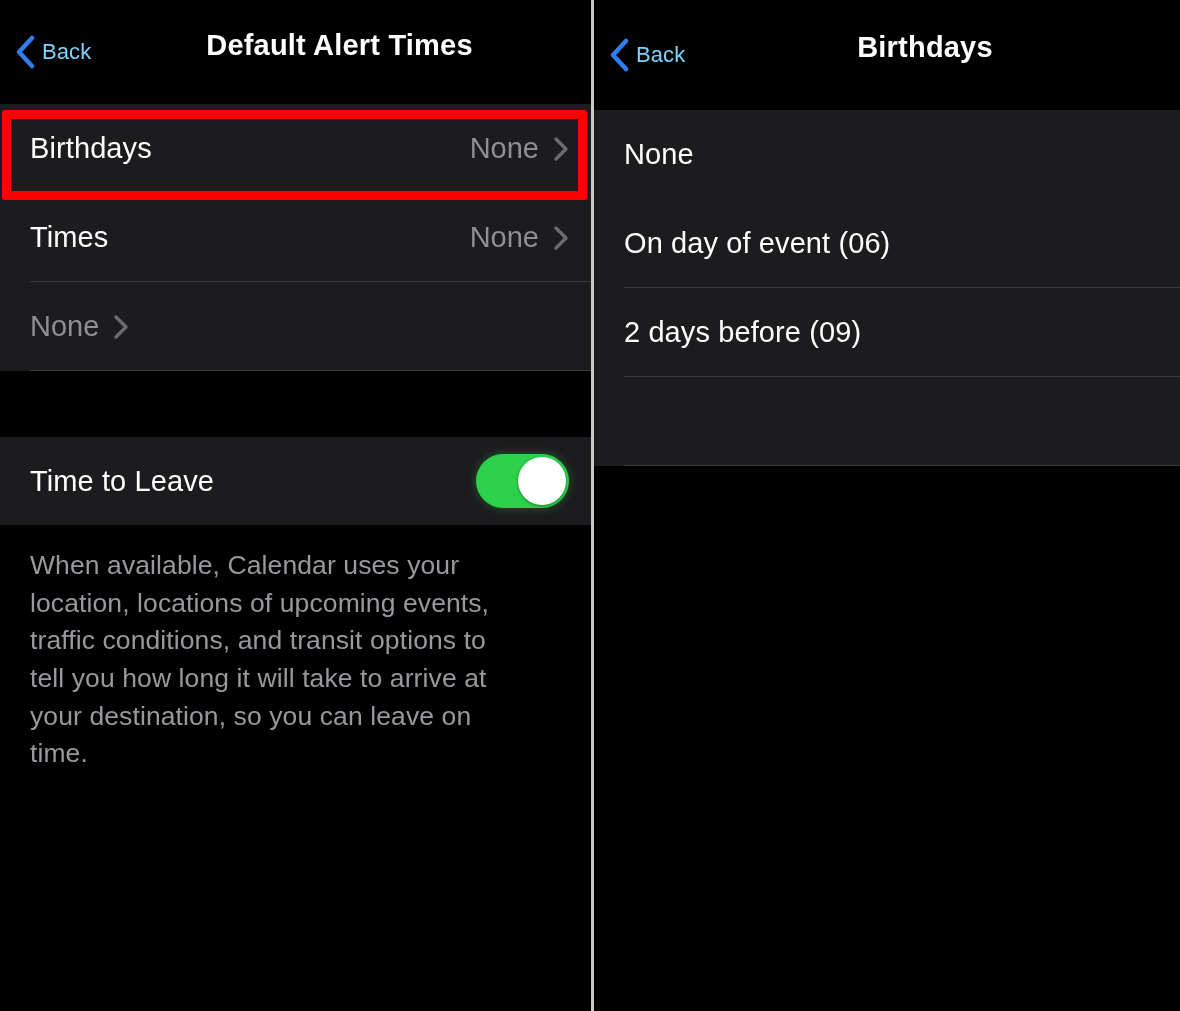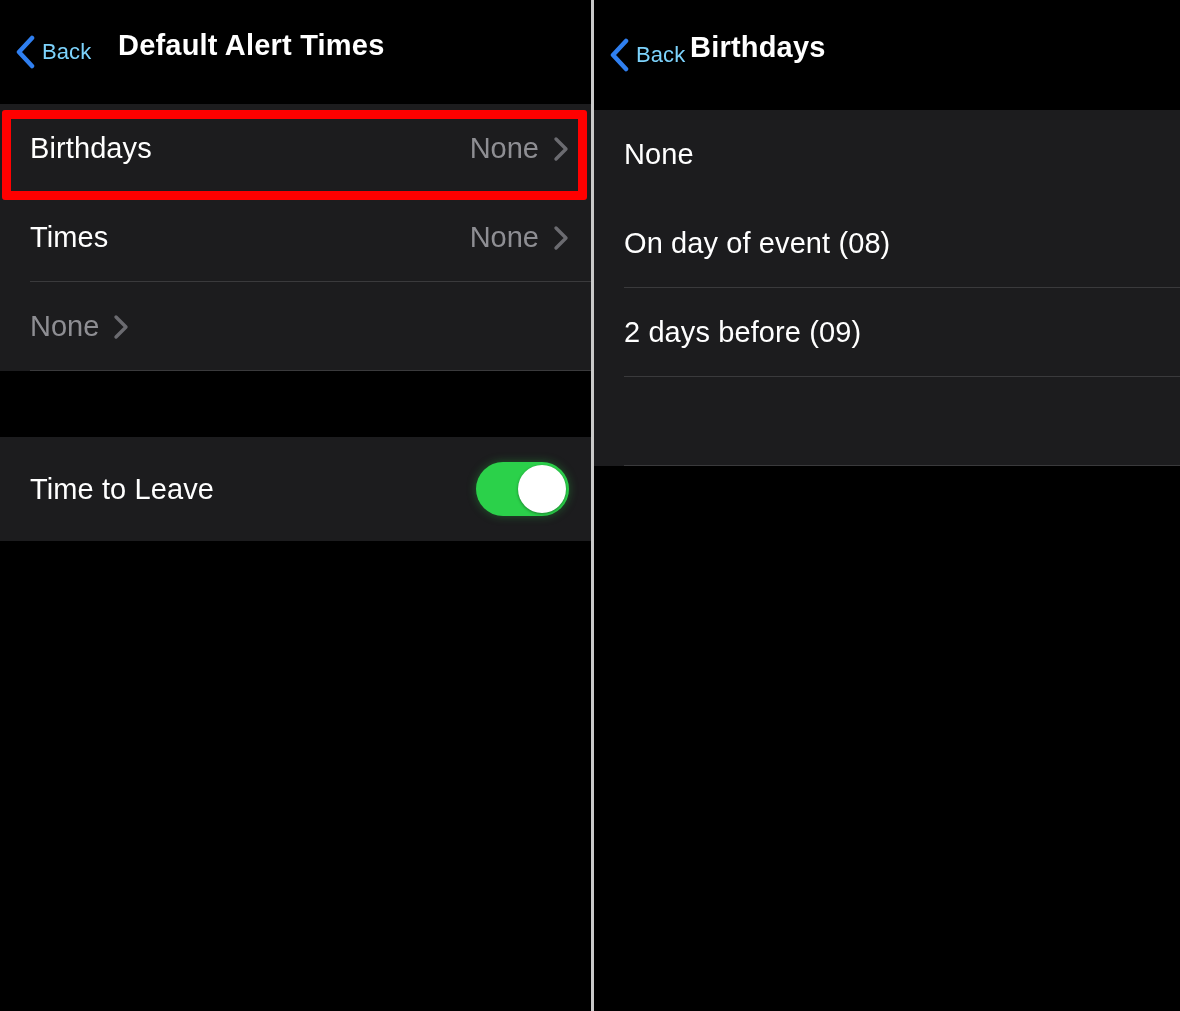--- a/index.html
+++ b/index.html
@@ -57,20 +57,21 @@
   }
   .back-label {
     color:#7dd3fc;
     font-size:22px;
     letter-spacing:0.1px;
     line-height:1;
   }
   .nav-title {
     position:absolute;
     left:0; right:0;
+    text-align:center;
     color:#ffffff;
     font-size:29px;
     font-weight:bold;
     letter-spacing:0.2px;
     pointer-events:none;
   }
   #nav-title-left  { top:29px; padding-left:118px; padding-right:30px; }
   #nav-title-right { top:31px; padding-left:96px; padding-right:20px; }
 
   
@@ -104,21 +105,21 @@
     margin-right:14px;
     white-space:nowrap;
   }
   .chev-right {
     display:block;
     width:16px; height:26px;
     flex:0 0 16px;
   }
 
   
-  .row-toggle { height:104px; }
+  .row-toggle { height:88px; }
   .toggle {
     position:relative;
     width:93px; height:54px;
     border-radius:27px;
     background:#2bd14a;
     flex:0 0 93px;
     cursor:pointer;
     box-shadow:0 0 10px rgba(45,210,75,0.35);
   }
   .toggle .knob {
@@ -211,20 +212,21 @@
 
     <div class="group">
       <div class="row row-toggle">
         <span class="row-label">Time to Leave</span>
         <div class="toggle">
           <div class="knob"></div>
         </div>
       </div>
     </div>
 
+    <div class="footer-note">When available, Calendar uses your location, locations of upcoming events, traffic conditions, and transit options to tell you how long it will take to arrive at your destination, so you can leave on time.</div>
 
     <div id="red-highlight-box"></div>
   </div>
 
   <div class="panel-divider"></div>
 
   <div id="panel-right" class="panel">
 
     <div class="navbar right-nav">
       <div class="back-btn">
@@ -238,21 +240,21 @@
 
     <div class="group">
 
       <div class="row">
         <span class="row-label">None</span>
         <span class="check-spacer"></span>
       </div>
 
       <div class="row">
         <div class="row-sep"></div>
-        <span class="row-label">On day of event (08)</span>
+        <span class="row-label">On day of event (06)</span>
         <span class="check-spacer"></span>
       </div>
 
 
       <div class="row">
         <div class="row-sep"></div>
         <span class="row-label">2 days before (09)</span>
         <span class="check-spacer"></span>
       </div>
 

